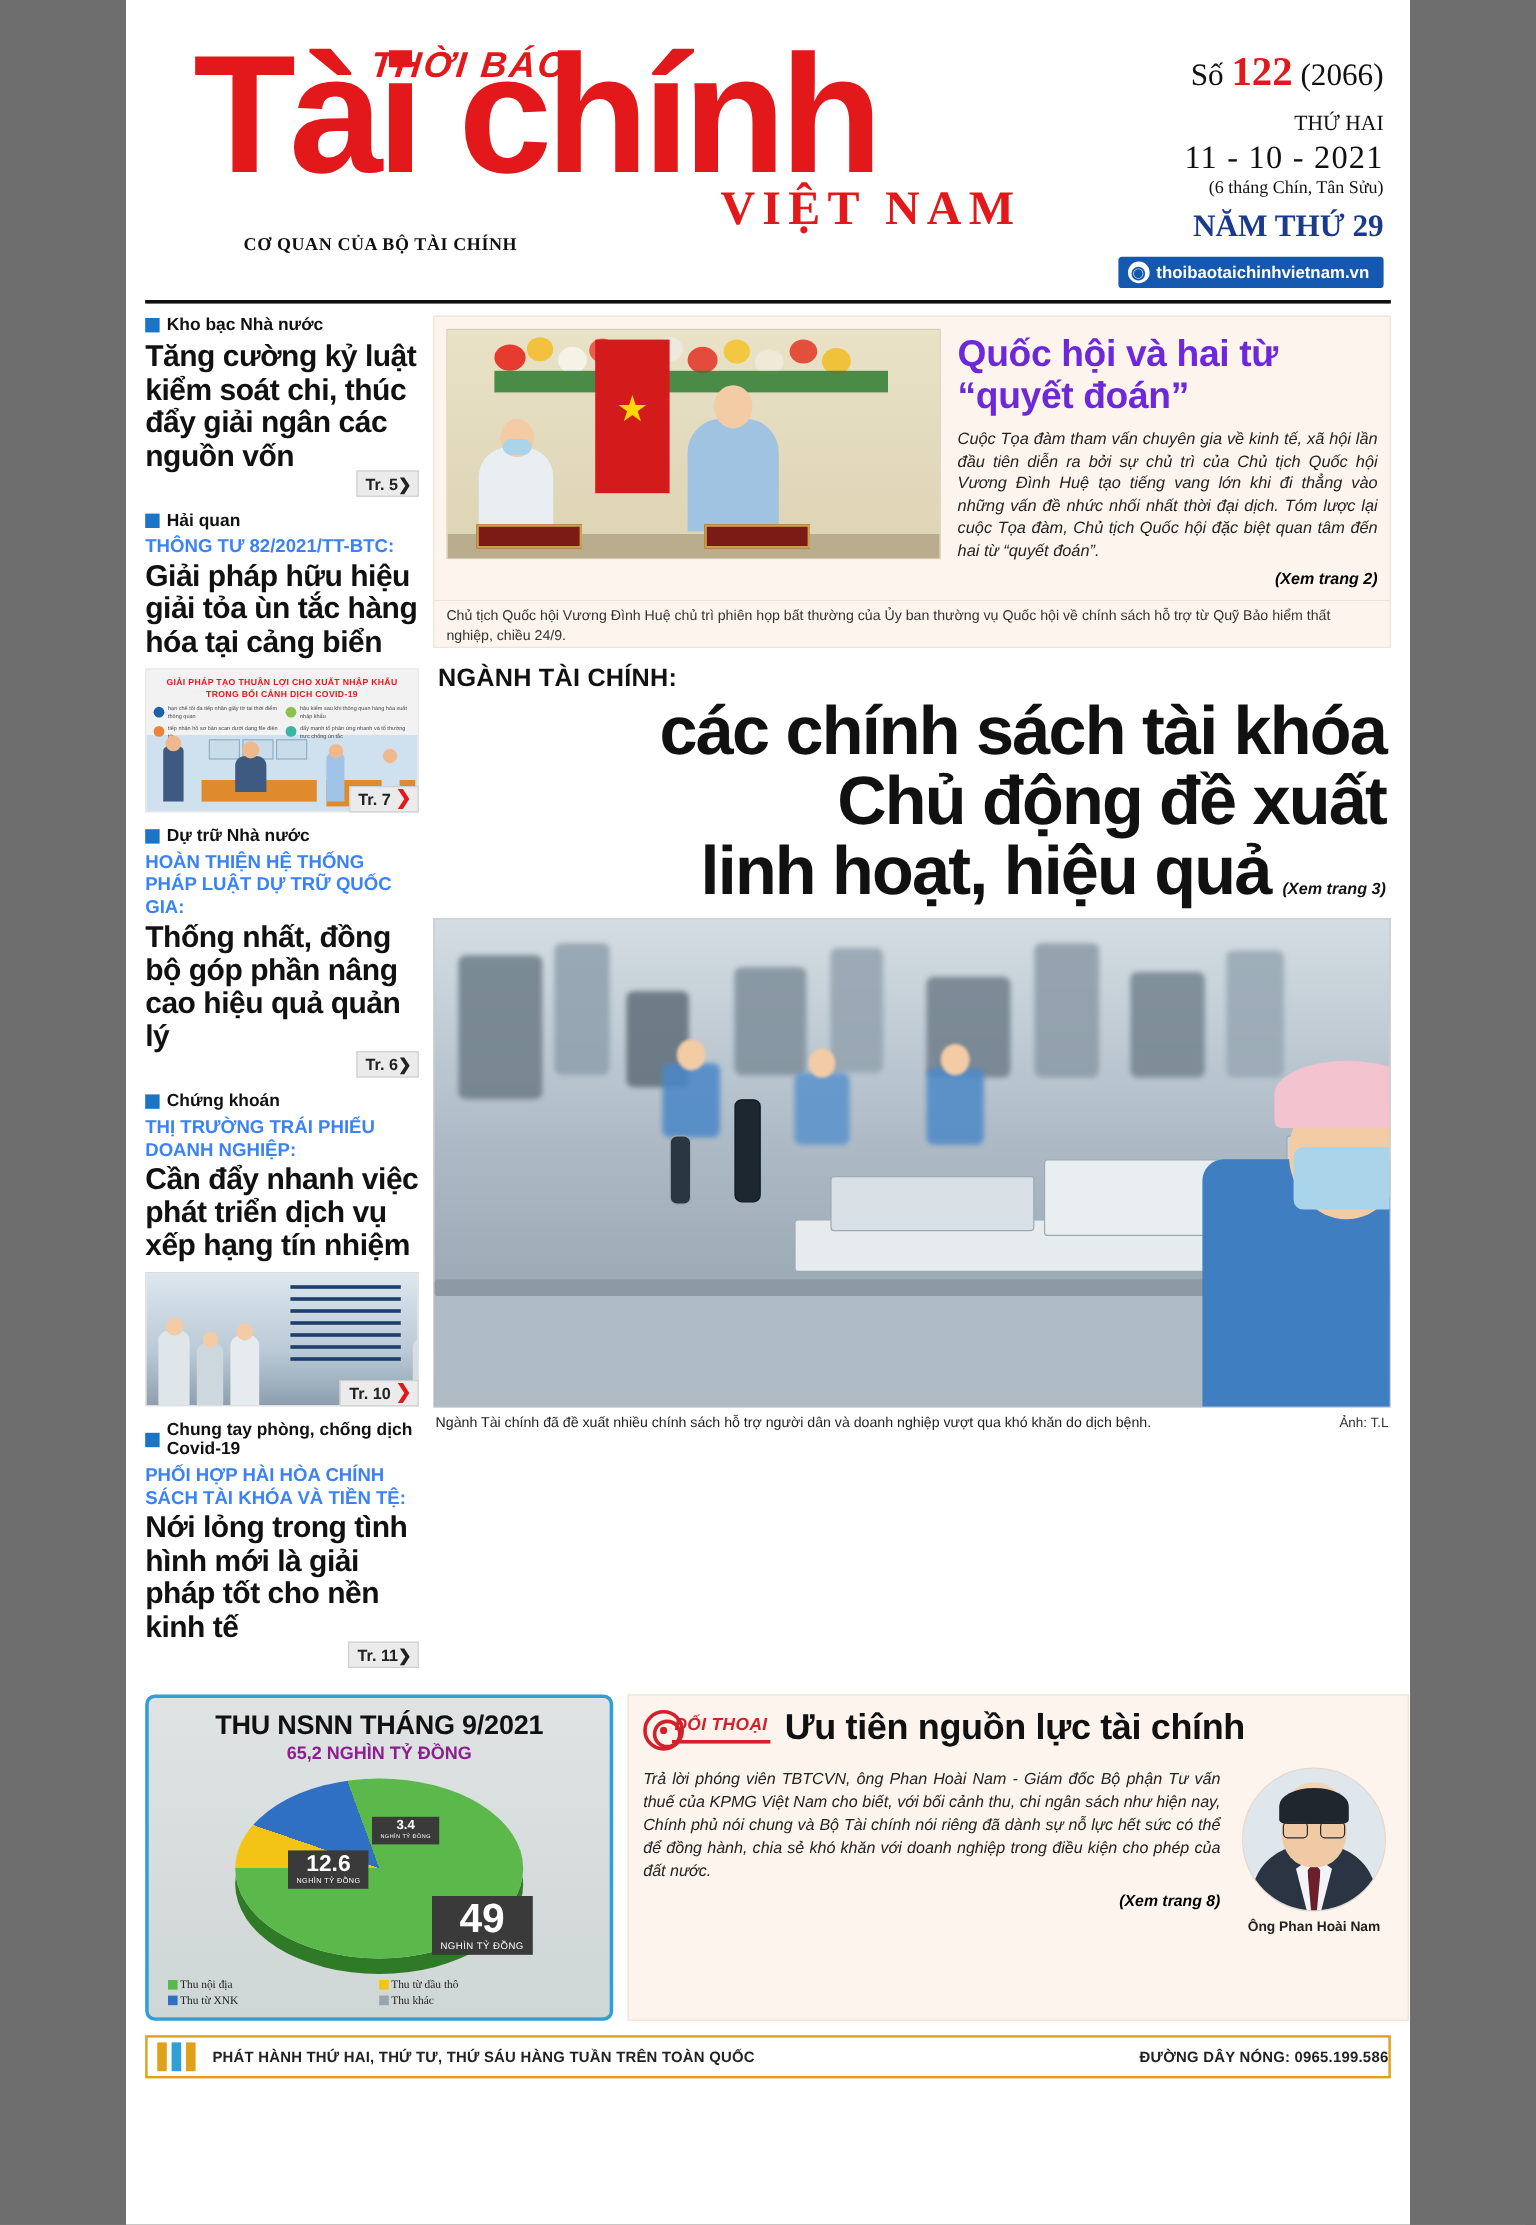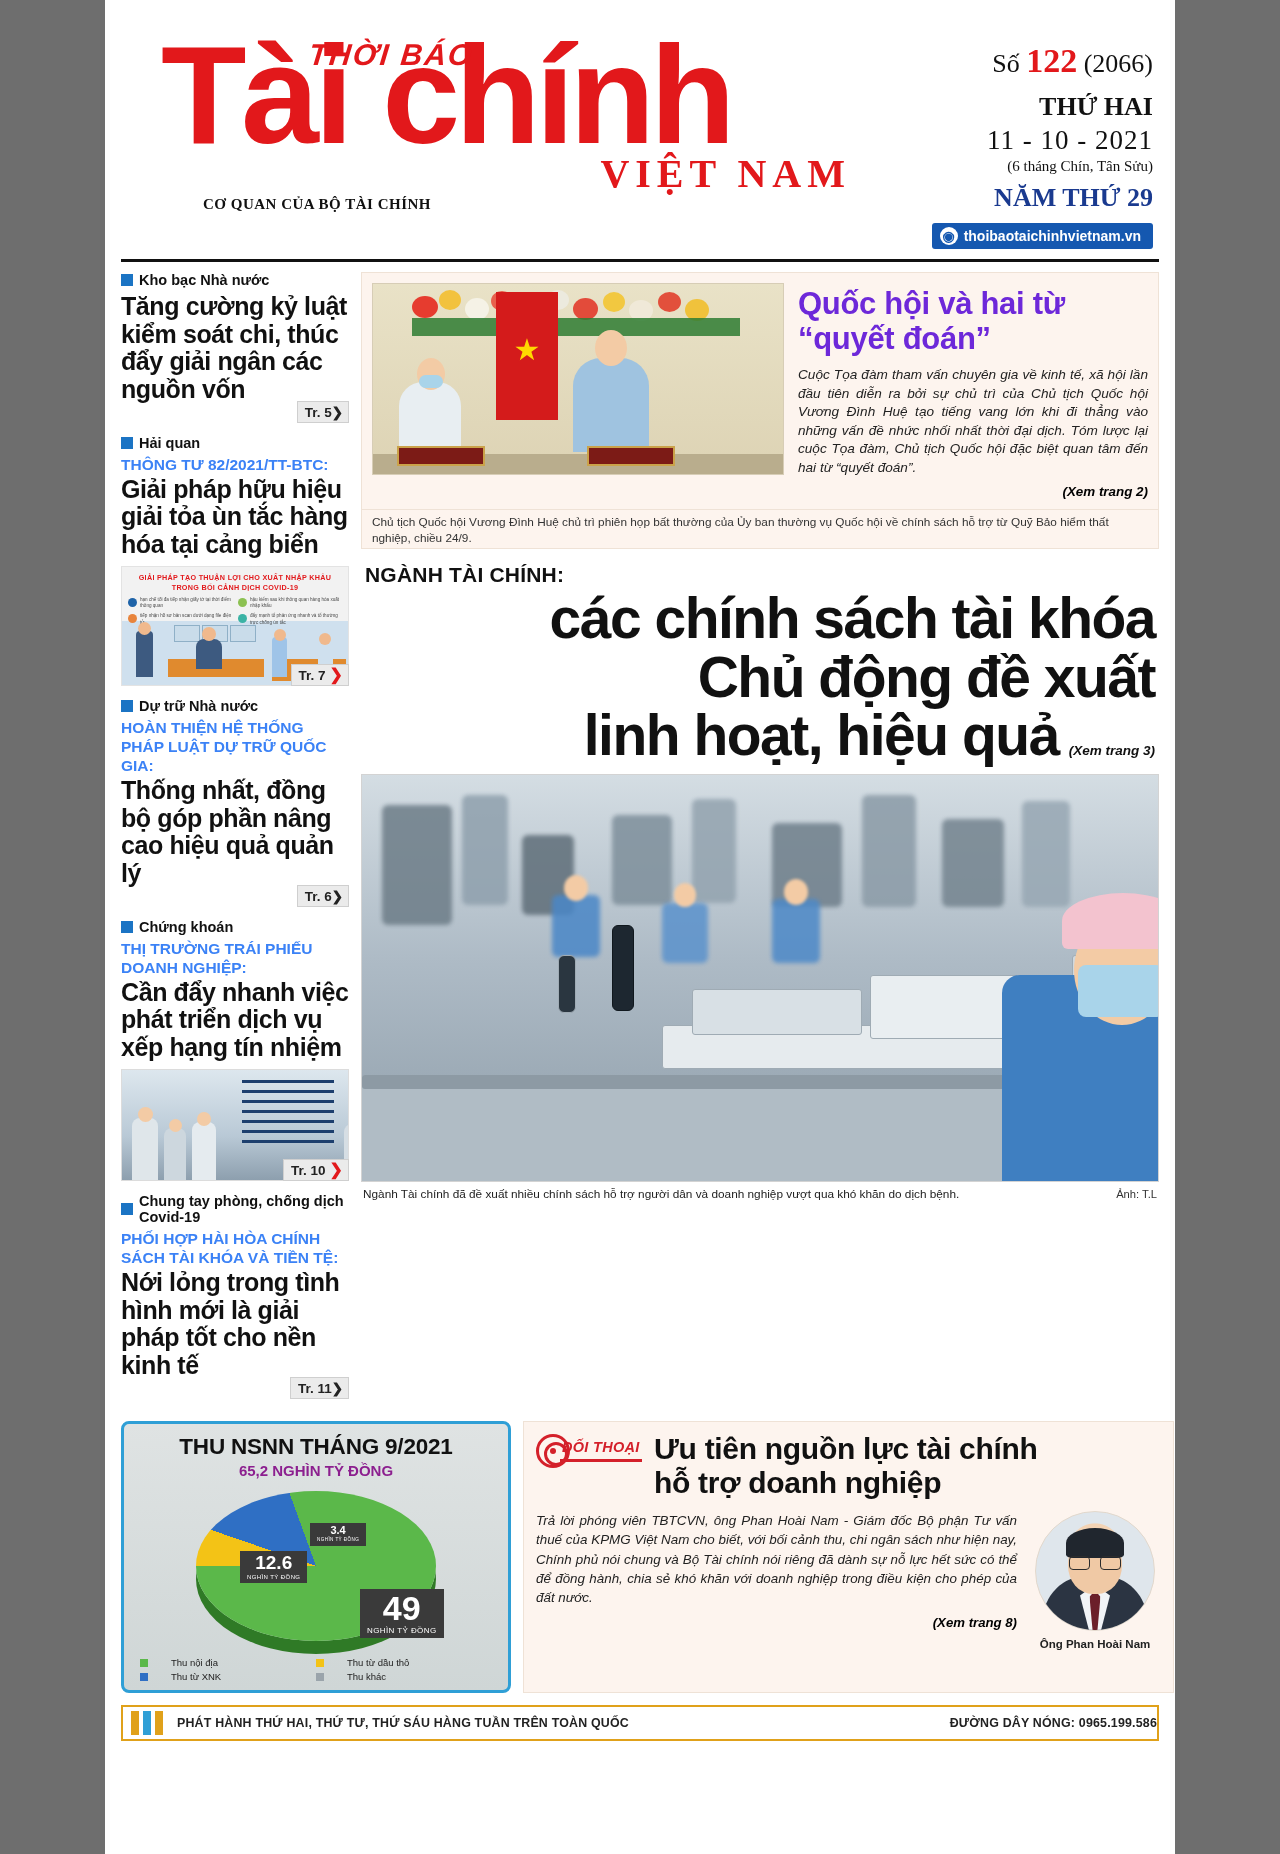--- a/index.html
+++ b/index.html
@@ -69,21 +69,21 @@
   }
   .mh-right {
     flex: 1;
     text-align: right;
     padding-top: 14px;
     padding-right: 6px;
     font-family: "Liberation Serif", serif;
   }
   .mh-issue { font-size: 26px; color: #111; }
   .mh-issue b { font-size: 34px; color: #e2181b; font-weight: 700; }
-  .mh-weekday { font-size: 26px; font-weight: 700; color: #111; margin-top: 12px; }
+  .mh-weekday { font-size: 18px; font-weight: 400; color: #111; margin-top: 12px; }
   .mh-date { font-size: 27px; color: #111; margin-top: 3px; letter-spacing: 1px; }
   .mh-lunar { font-size: 15px; color: #111; margin-top: 2px; }
   .mh-year { font-size: 26px; font-weight: 700; color: #1a3a8f; margin-top: 8px; }
   .mh-web {
     display: inline-flex; align-items: center; gap: 6px;
     background: #1558b0; color: #fff;
     font-family: "Liberation Sans", sans-serif;
     font-size: 14px; font-weight: 600;
     padding: 4px 12px 4px 8px; border-radius: 3px;
     margin-top: 10px;
@@ -278,21 +278,21 @@
   .pie-lbl b { display: block; font-size: 19px; font-weight: 700; }
   .pie-lbl small { display: block; font-size: 6px; letter-spacing: 0.4px; margin-top: 2px; }
   .pie-lbl.big b { font-size: 34px; }
   .pie-lbl.big small { font-size: 8px; }
   .pie-lbl.sm b { font-size: 11px; }
   .pie-lbl.sm small { font-size: 4.6px; }
   .chart-legend {
     display: flex; flex-wrap: wrap; position: absolute;
     left: 16px; right: 16px; bottom: 8px; font-size: 9.5px; color: #222;
   }
-  .lg-item { width: 50%; display: flex; align-items: center; gap: 23px; margin-top: 3px; }
+  .lg-item { width: 50%; display: flex; gap: 2px; margin-top: 3px; font-family: Liberation Serif, serif; }
   .lg-sw { width: 8px; height: 8px; flex: 0 0 8px; }
 
   .dialog-card {
     flex: 1; background: #fdf4ee; border: 1px solid #efe2d6;
     padding: 10px 12px; position: relative;
   }
   .dlg-top { display: flex; align-items: flex-start; gap: 10px; }
   .dlg-logo { flex: 0 0 108px; position: relative; height: 38px; }
   .dlg-rings {
     position: absolute; left: 0; top: 2px; width: 34px; height: 34px;
@@ -682,21 +682,20 @@
 
     <div class="dialog-card">
       <div class="dlg-top">
         <div class="dlg-logo">
           <span class="dlg-rings"></span>
           <span class="dlg-logo-tx">ĐỐI THOẠI</span>
           <span class="dlg-logo-bar"></span>
         </div>
         <div class="dlg-head">
           <span style="display:block">Ưu tiên nguồn lực tài chính</span>
-          <span style="display:block">hỗ trợ doanh nghiệp</span>
         </div>
       </div>
       <div class="dlg-body">
         <div style="flex:1">
           <div class="dlg-text">Trả lời phóng viên TBTCVN, ông Phan Hoài Nam - Giám đốc Bộ phận Tư vấn thuế của KPMG Việt Nam cho biết, với bối cảnh thu, chi ngân sách như hiện nay, Chính phủ nói chung và Bộ Tài chính nói riêng đã dành sự nỗ lực hết sức có thể để đồng hành, chia sẻ khó khăn với doanh nghiệp trong điều kiện cho phép của đất nước.</div>
           <div class="dlg-see">(Xem trang 8)</div>
         </div>
         <div class="dlg-portrait">
           <div class="portrait-circ">
             <span class="pt-suit"></span>

